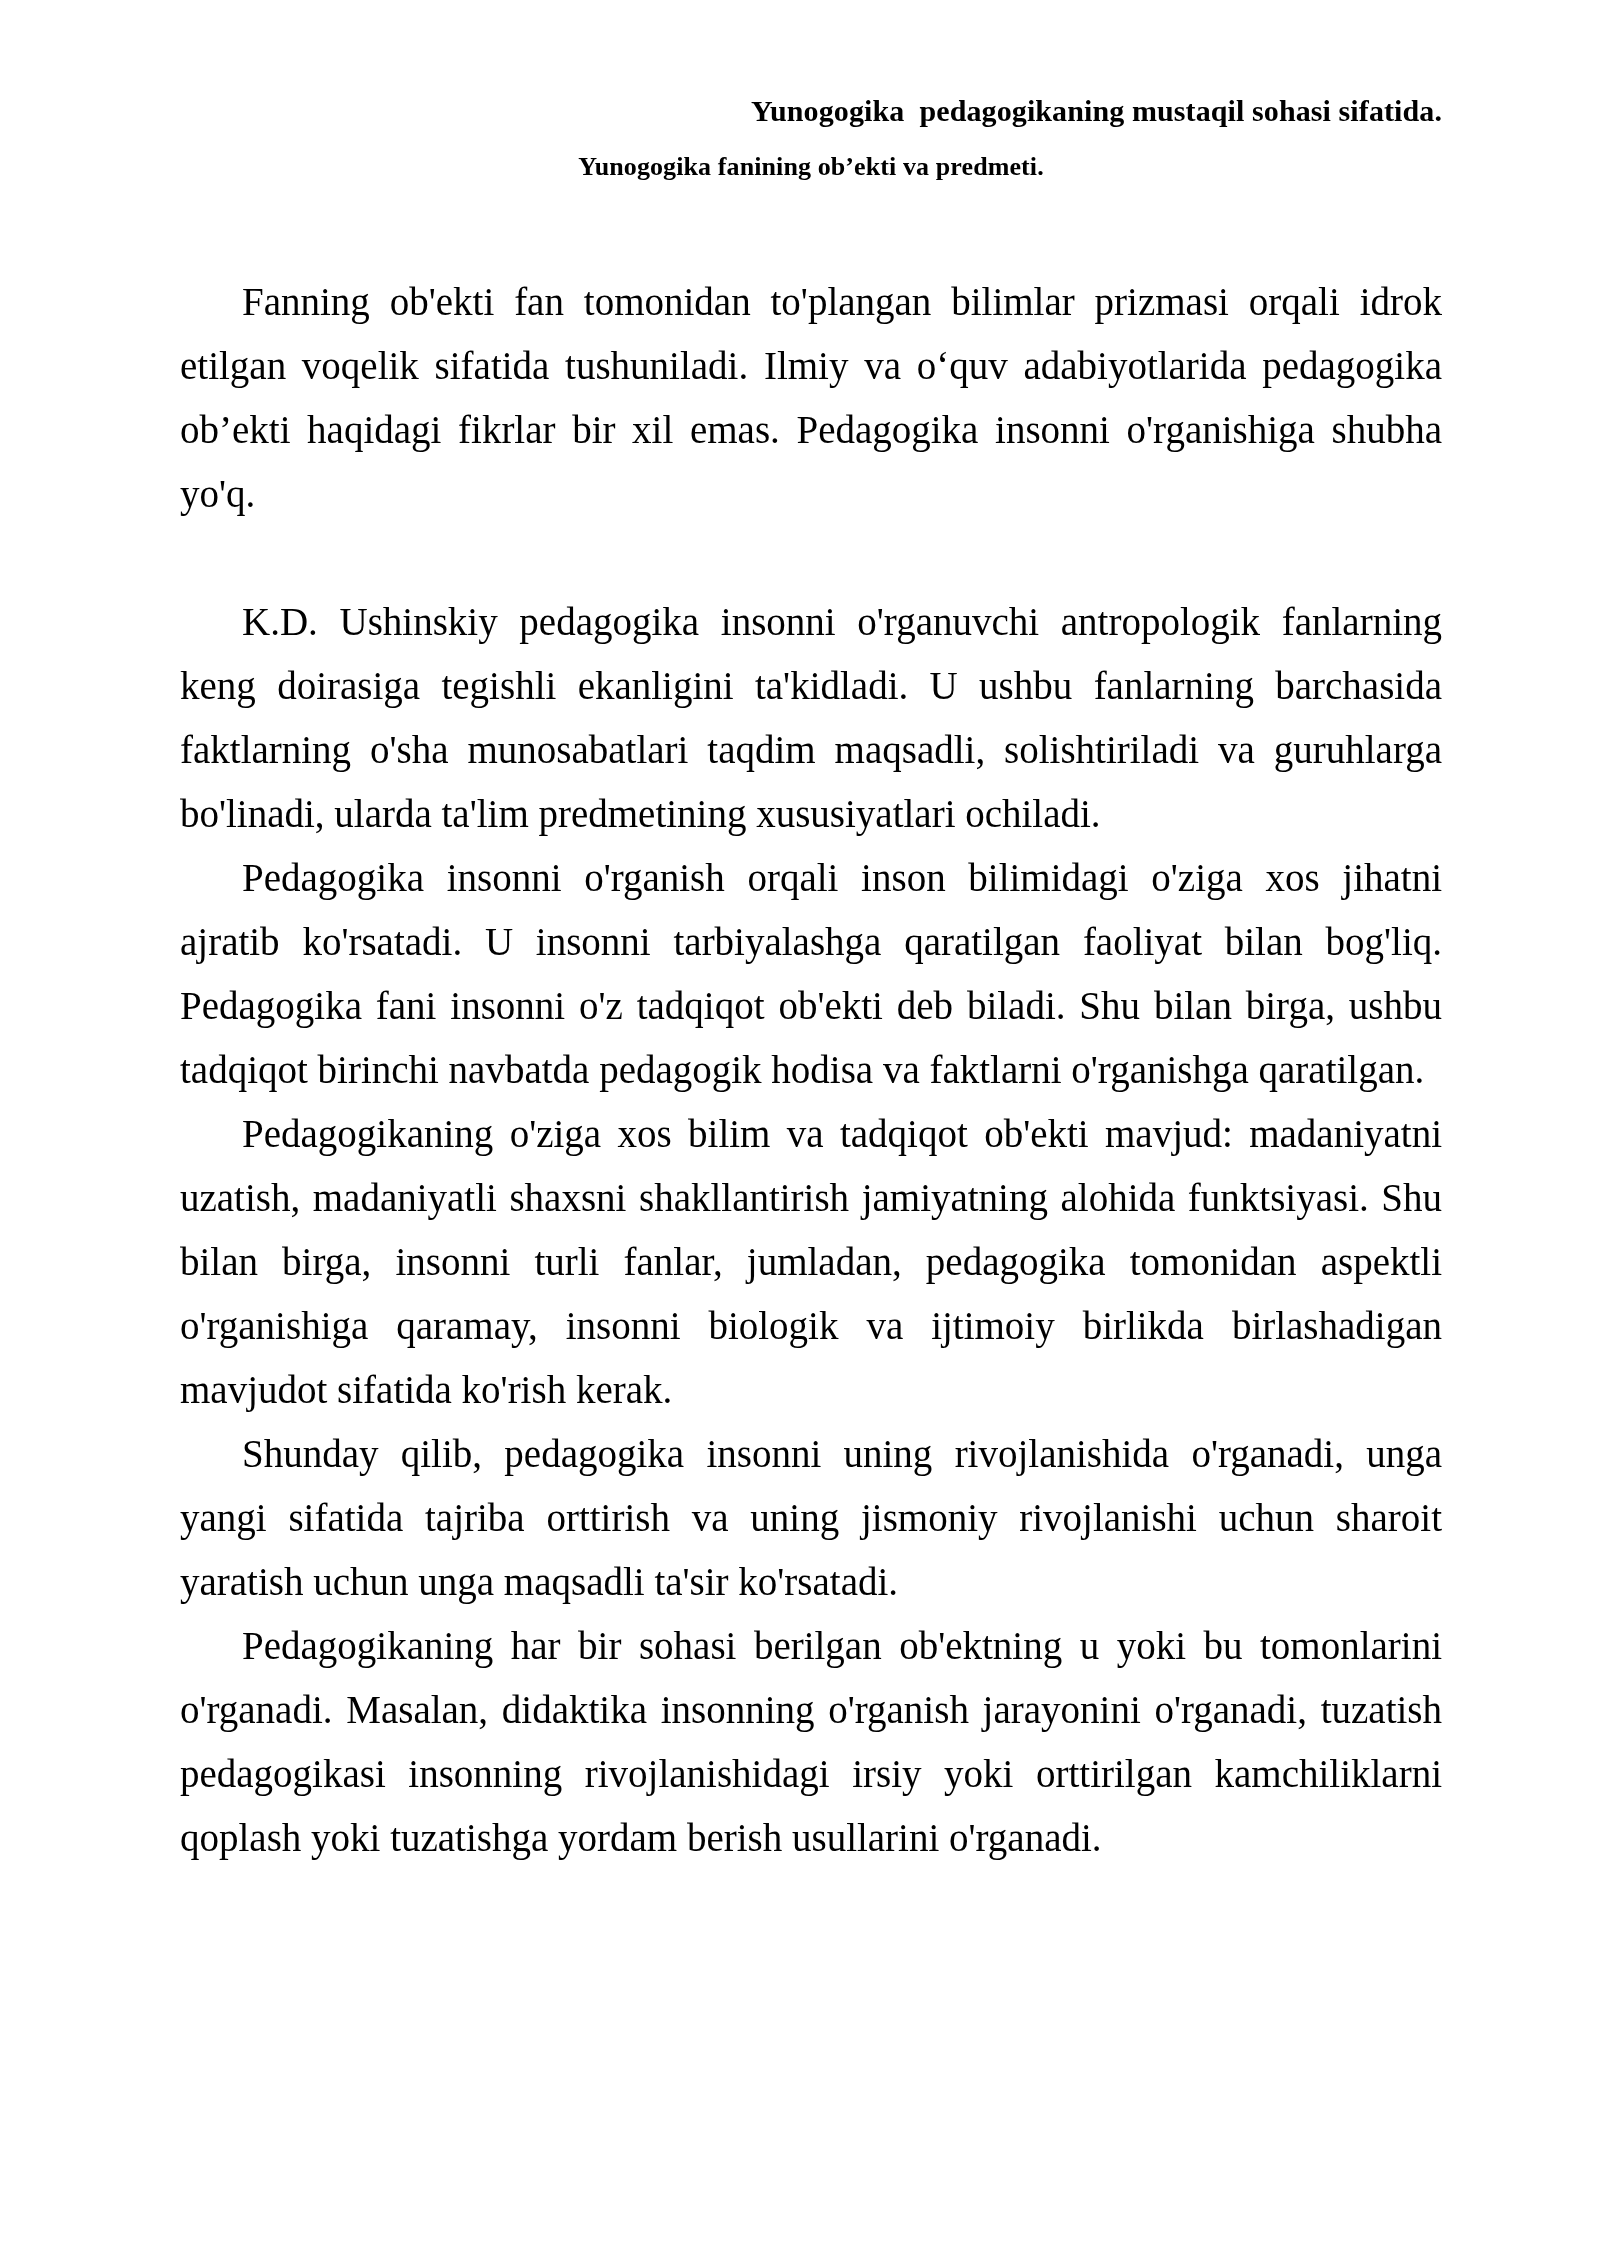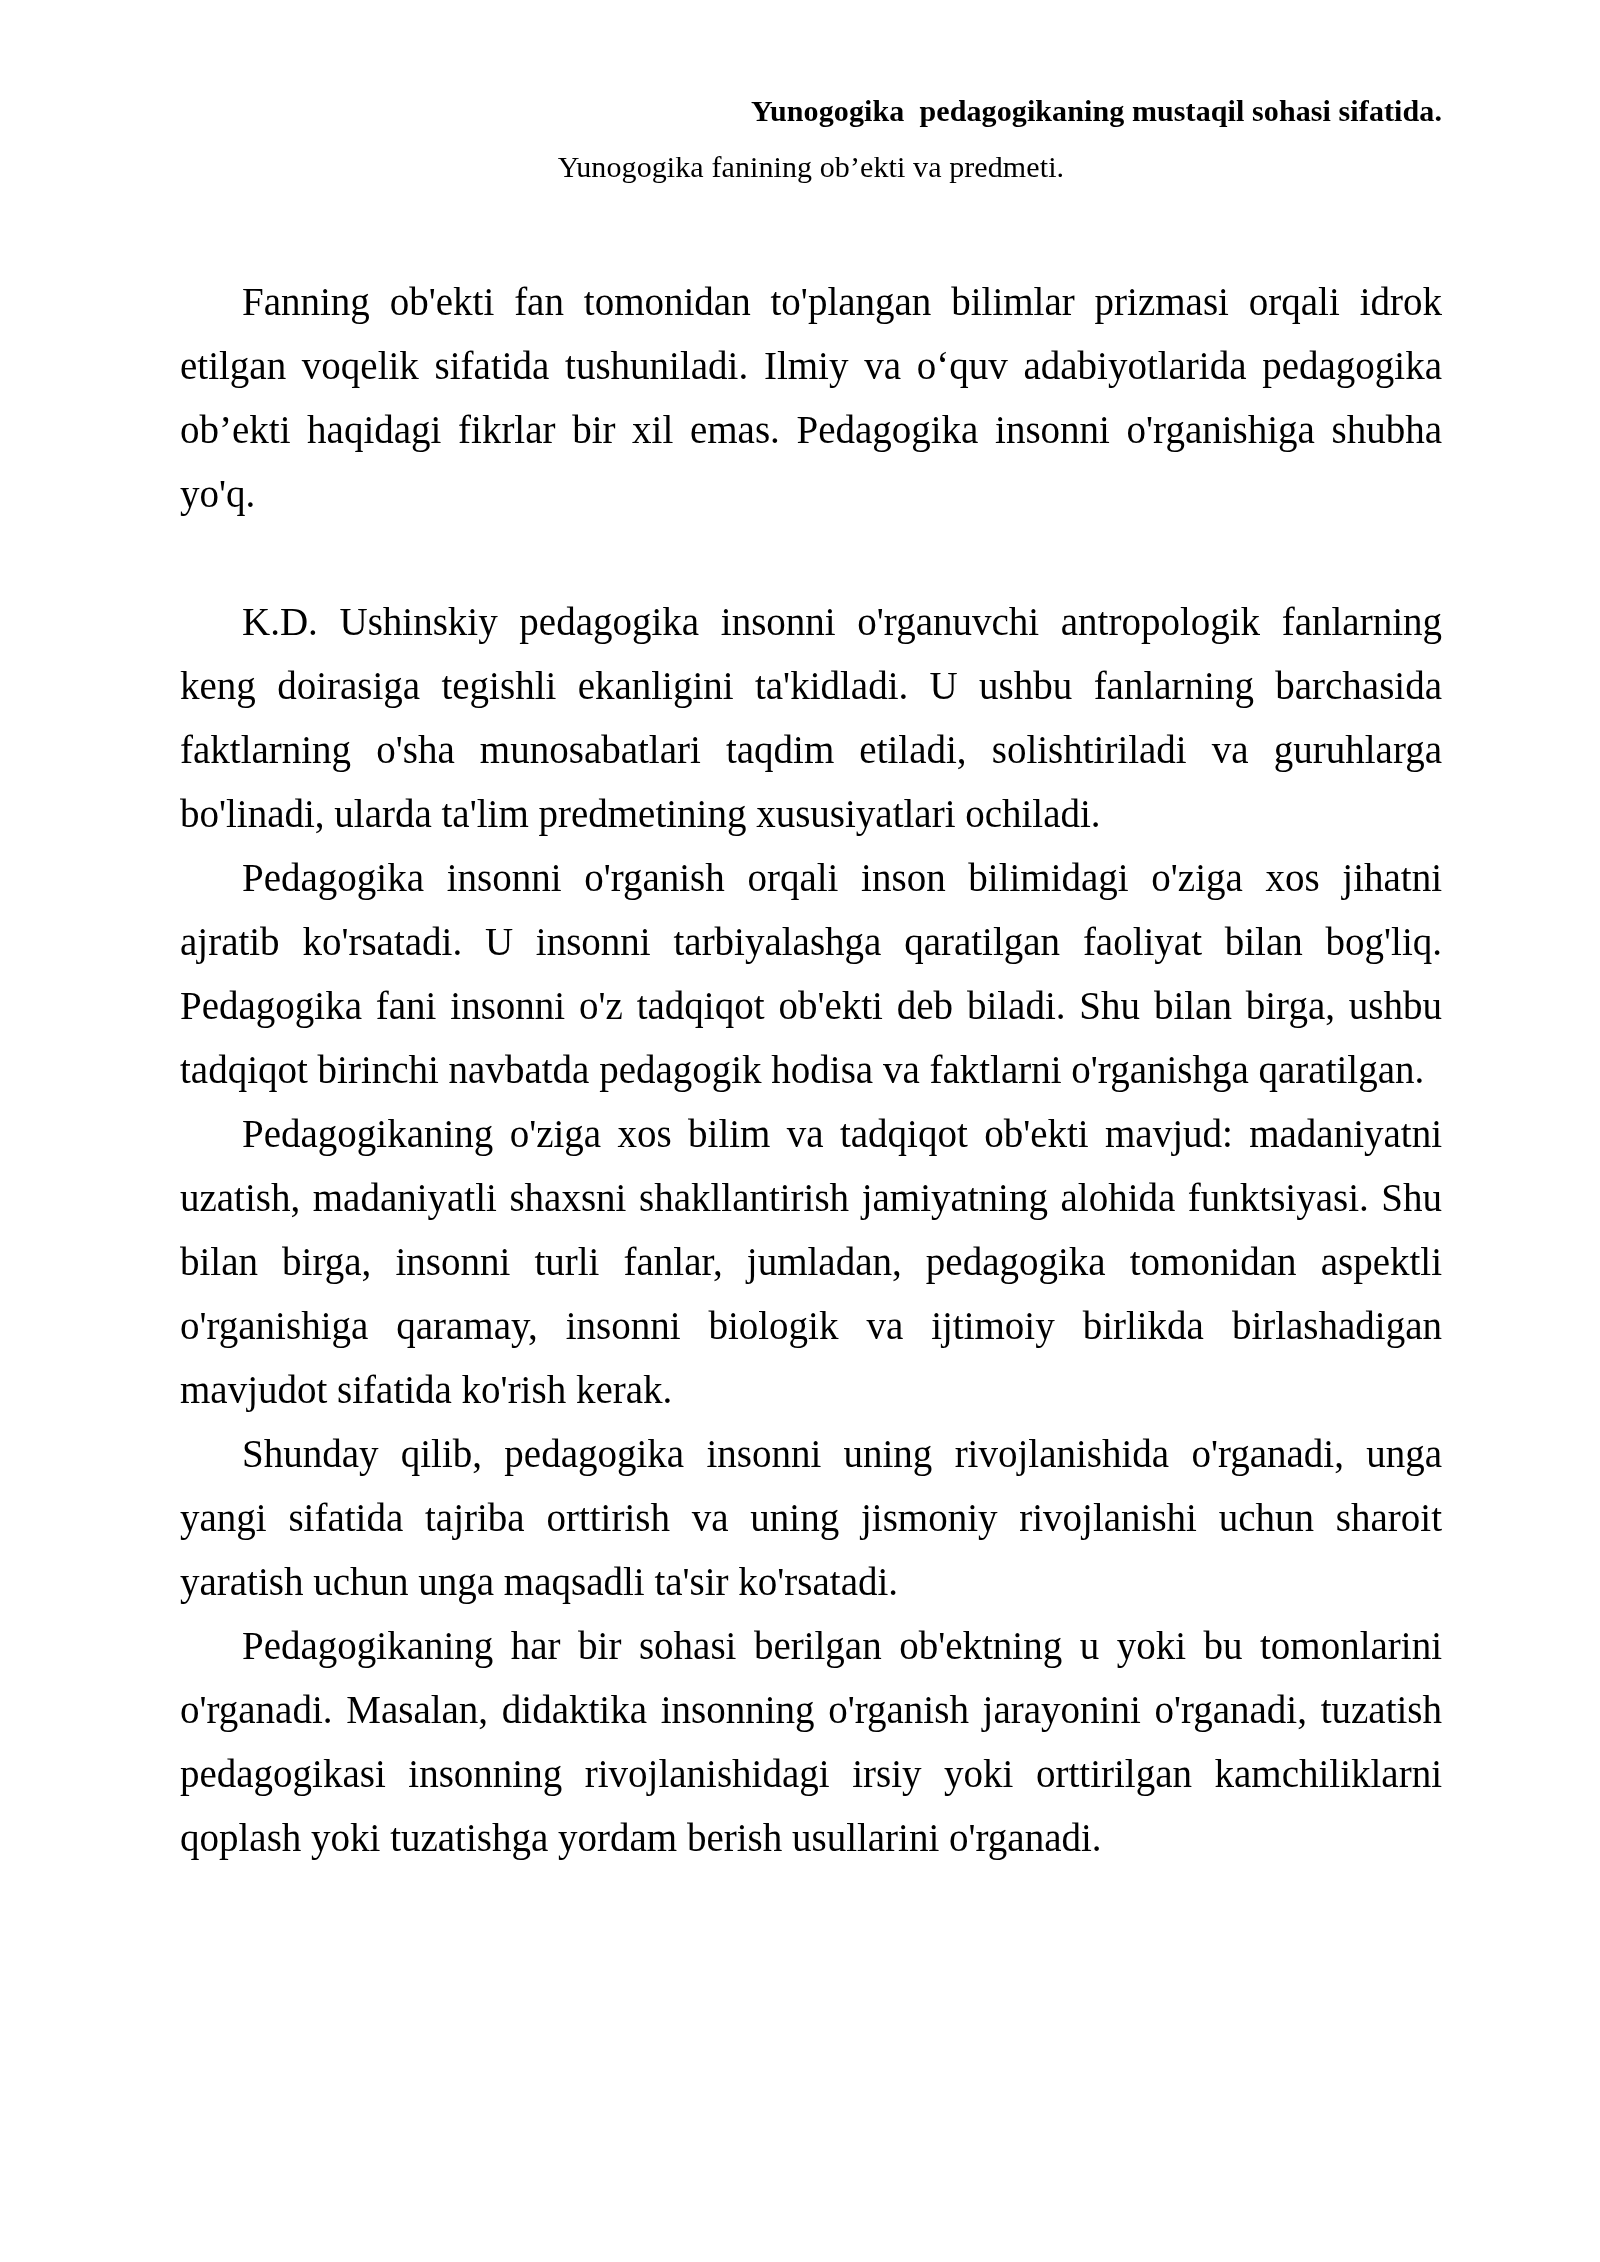--- a/index.html
+++ b/index.html
@@ -33,22 +33,22 @@
   .doc-title {
     text-align: right;
     font-weight: bold;
     font-size: 30px;
     line-height: 54px;
     letter-spacing: 0.1px;
     white-space: pre-wrap;
   }
   .doc-subtitle {
     text-align: center;
-    font-weight: normal;
-    font-size: 30px;
+    font-weight: bold;
+    font-size: 26px;
     line-height: 54px;
     letter-spacing: 0.1px;
     margin-top: 2px;
   }
   .body-block {
     margin-top: 76px;
   }
   p.para {
     margin: 0;
     text-align: justify;
@@ -71,21 +71,21 @@
 <div class="page">
   <div class="content">
 
     <div class="title-block">
       <div class="doc-title">Yunogogika  pedagogikaning mustaqil sohasi sifatida.</div>
       <div class="doc-subtitle">Yunogogika fanining ob’ekti va predmeti.</div>
     </div>
 
     <div class="body-block">
       <p class="para gap-after">Fanning ob'ekti fan tomonidan to'plangan bilimlar prizmasi orqali idrok etilgan voqelik sifatida tushuniladi. Ilmiy va o‘quv adabiyotlarida pedagogika ob’ekti haqidagi fikrlar bir xil emas. Pedagogika insonni o'rganishiga shubha yo'q.</p>
-      <p class="para">K.D. Ushinskiy pedagogika insonni o'rganuvchi antropologik fanlarning keng doirasiga tegishli ekanligini ta'kidladi. U ushbu fanlarning barchasida faktlarning o'sha munosabatlari taqdim etiladi, solishtiriladi va guruhlarga bo'linadi, ularda ta'lim predmetining xususiyatlari ochiladi.</p>
+      <p class="para">K.D. Ushinskiy pedagogika insonni o'rganuvchi antropologik fanlarning keng doirasiga tegishli ekanligini ta'kidladi. U ushbu fanlarning barchasida faktlarning o'sha munosabatlari taqdim maqsadli, solishtiriladi va guruhlarga bo'linadi, ularda ta'lim predmetining xususiyatlari ochiladi.</p>
       <p class="para">Pedagogika insonni o'rganish orqali inson bilimidagi o'ziga xos jihatni ajratib ko'rsatadi. U insonni tarbiyalashga qaratilgan faoliyat bilan bog'liq. Pedagogika fani insonni o'z tadqiqot ob'ekti deb biladi. Shu bilan birga, ushbu tadqiqot birinchi navbatda pedagogik hodisa va faktlarni o'rganishga qaratilgan.</p>
       <p class="para">Pedagogikaning o'ziga xos bilim va tadqiqot ob'ekti mavjud: madaniyatni uzatish, madaniyatli shaxsni shakllantirish jamiyatning alohida funktsiyasi. Shu bilan birga, insonni turli fanlar, jumladan, pedagogika tomonidan aspektli o'rganishiga qaramay, insonni biologik va ijtimoiy birlikda birlashadigan mavjudot sifatida ko'rish kerak.</p>
       <p class="para">Shunday qilib, pedagogika insonni uning rivojlanishida o'rganadi, unga yangi sifatida tajriba orttirish va uning jismoniy rivojlanishi uchun sharoit yaratish uchun unga maqsadli ta'sir ko'rsatadi.</p>
       <p class="para">Pedagogikaning har bir sohasi berilgan ob'ektning u yoki bu tomonlarini o'rganadi. Masalan, didaktika insonning o'rganish jarayonini o'rganadi, tuzatish pedagogikasi insonning rivojlanishidagi irsiy yoki orttirilgan kamchiliklarni qoplash yoki tuzatishga yordam berish usullarini o'rganadi.</p>
     </div>
 
   </div>
 </div>
 
 </body></html>

